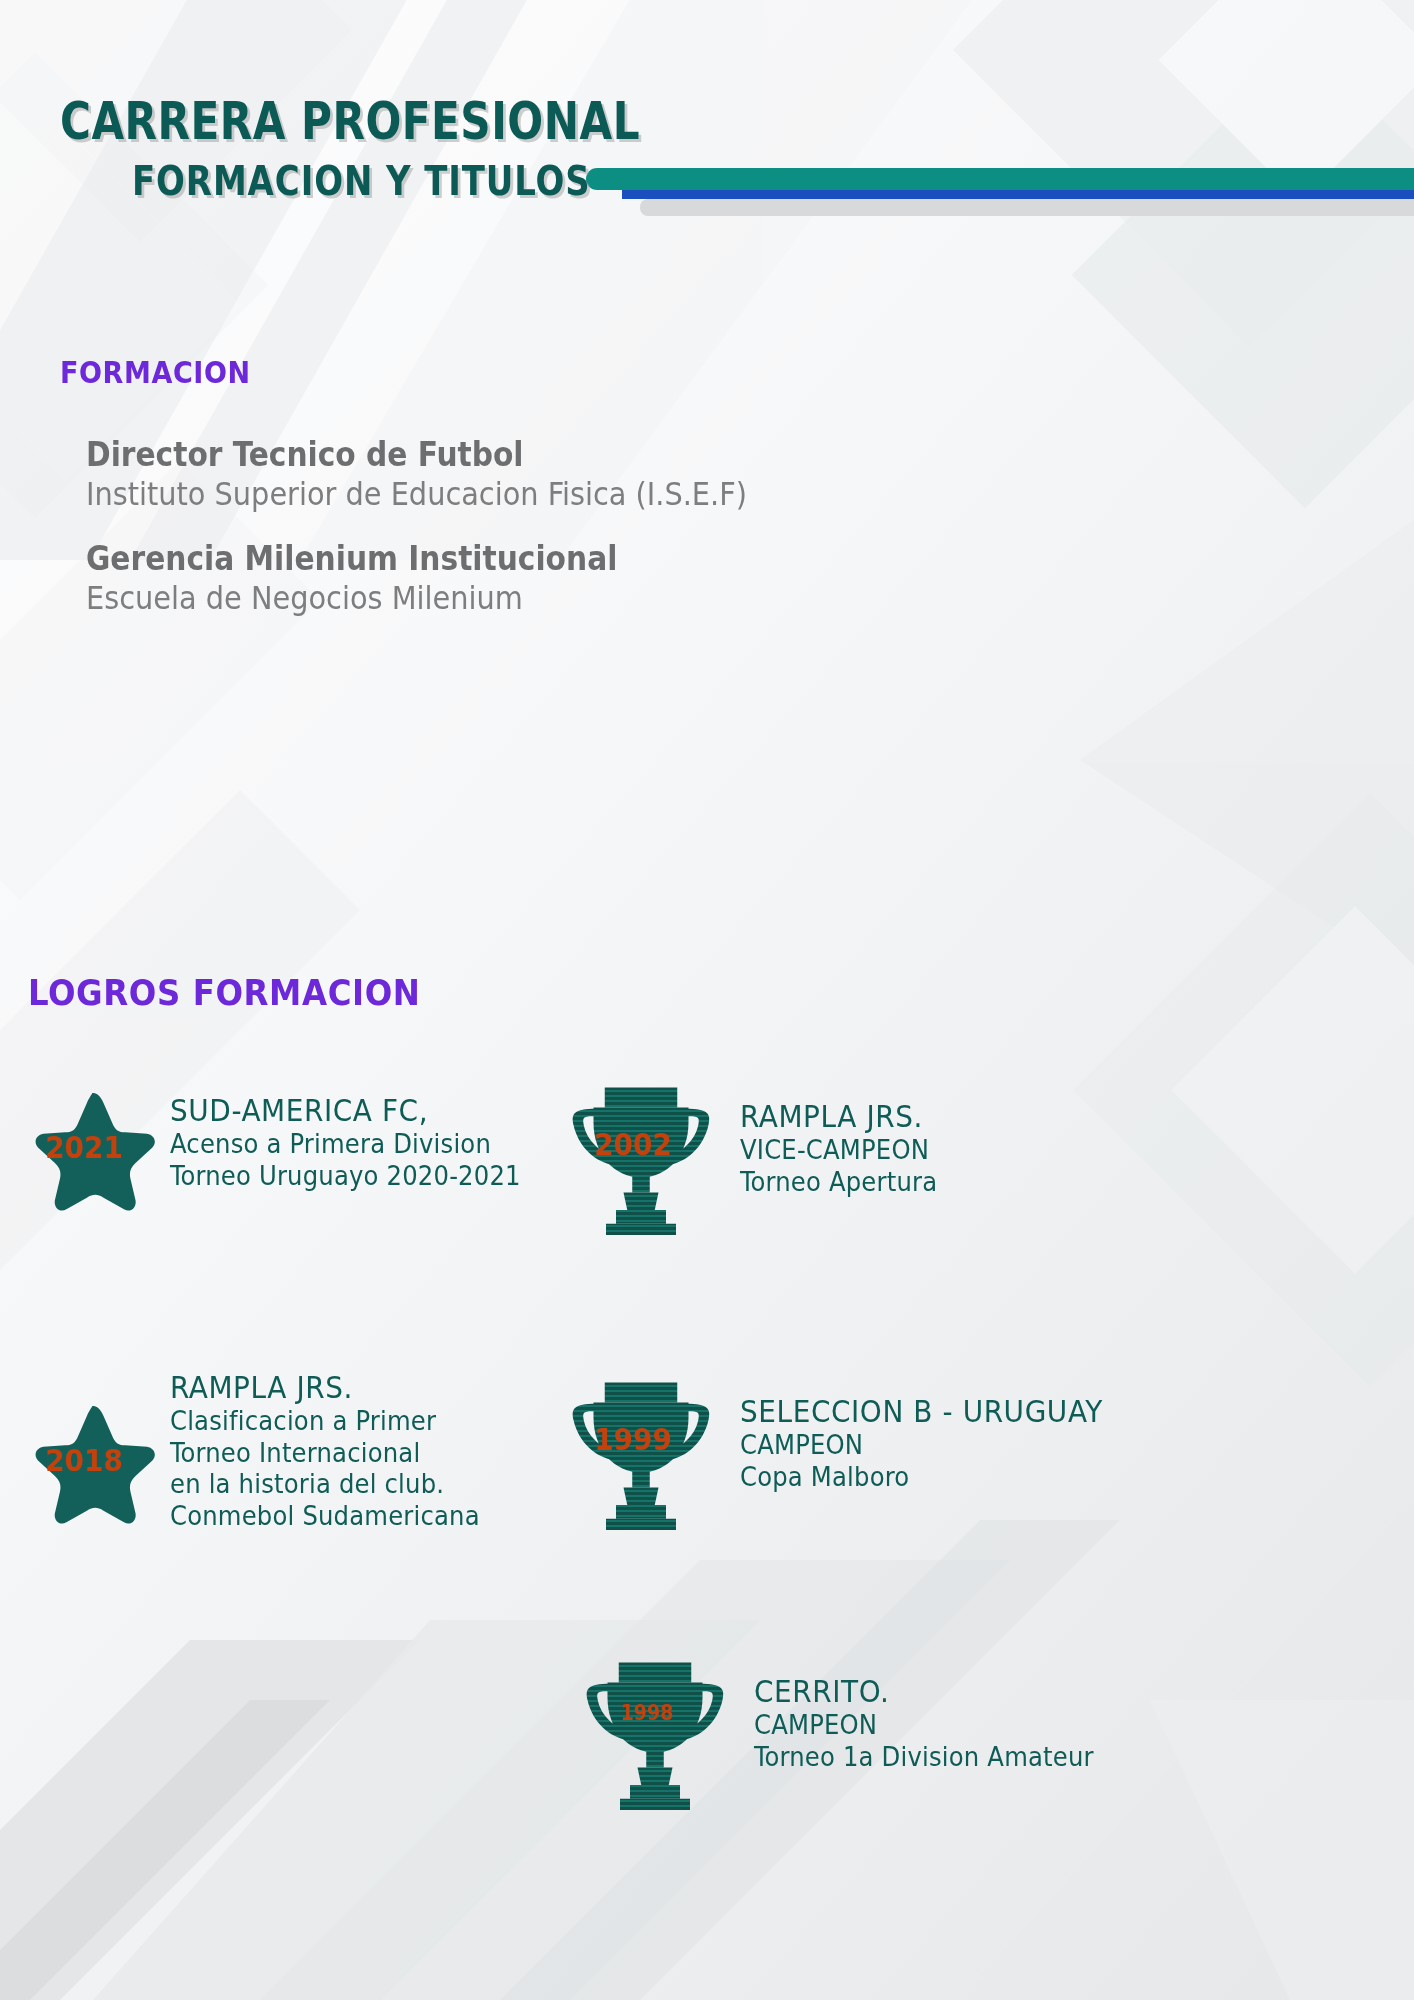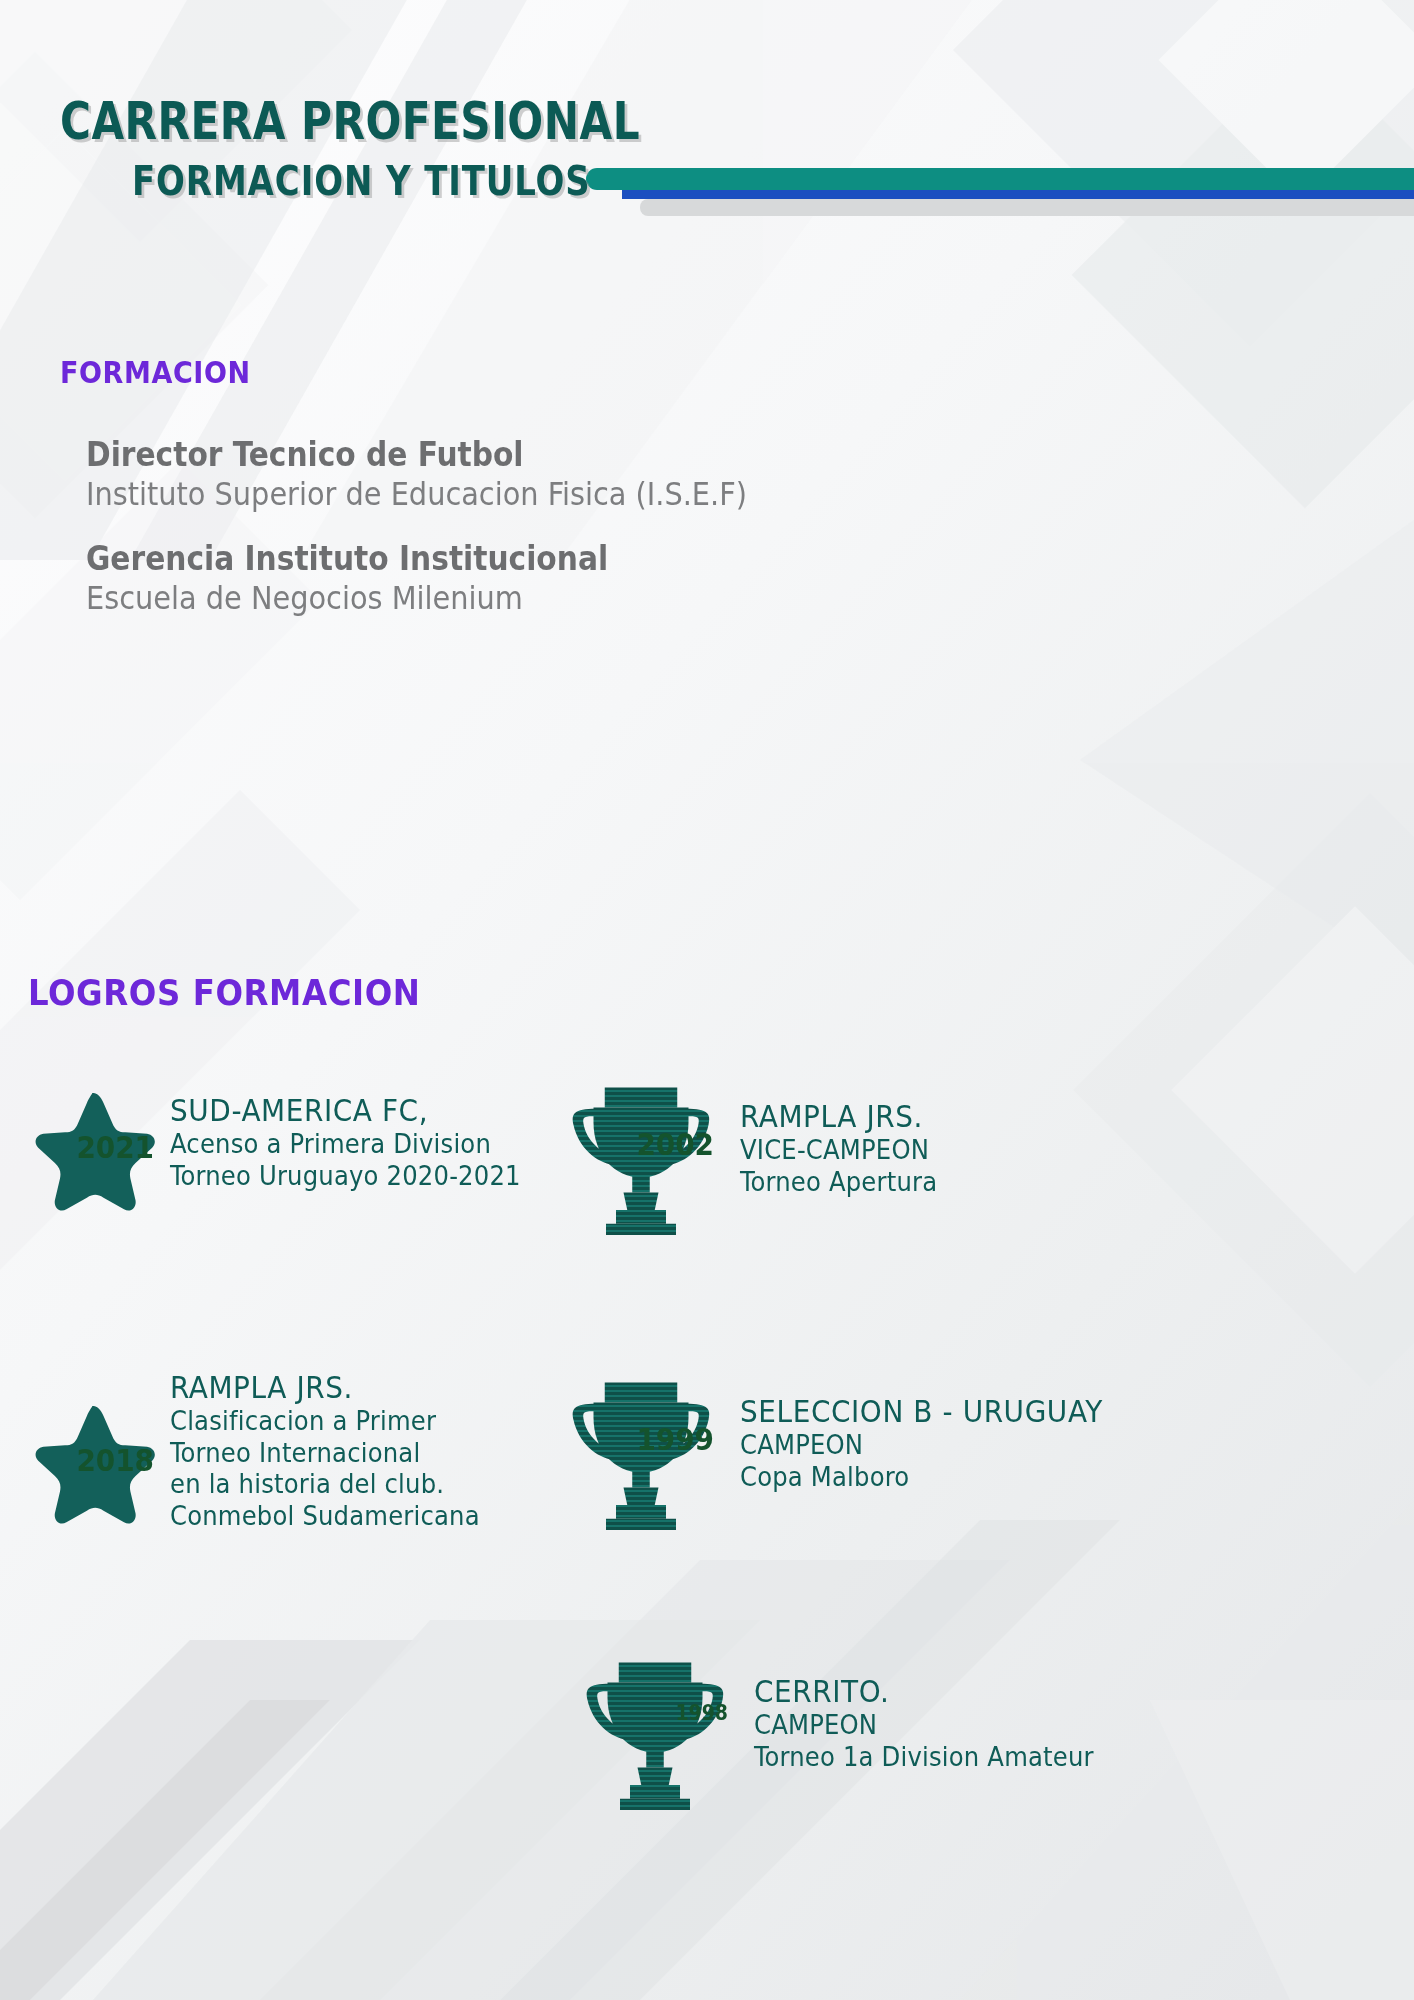--- a/index.html
+++ b/index.html
@@ -56,22 +56,22 @@
   }
   .edu-inst{
     font-family:"DejaVu Sans Condensed","Liberation Sans Narrow","Liberation Sans",sans-serif;
     font-weight:400;font-size:32px;color:#7d7e80;line-height:1.24;
   }
 
   
   .ach{position:absolute;z-index:6;display:flex;align-items:flex-start;}
   .badge{position:relative;flex:0 0 auto;}
   .badge .yr{
-    position:absolute;left:0;right:2px;
-    text-align:right;color:#14532d;font-weight:700;
+    position:absolute;left:0;right:16px;
+    text-align:center;color:#c2410c;font-weight:700;
     font-family:"DejaVu Sans Condensed","Liberation Sans Narrow","Liberation Sans",sans-serif;
   }
   .ach-text{
     font-family:"DejaVu Sans Condensed","Liberation Sans Narrow","Liberation Sans",sans-serif;
     color:#0f5c57;
   }
   .ach-l1{font-size:31px;line-height:1.12;letter-spacing:.6px;font-weight:400;white-space:nowrap;}
   .ach-l2{font-size:27px;line-height:1.18;letter-spacing:.2px;font-weight:400;white-space:nowrap;}
 
   
@@ -162,21 +162,21 @@
 </div>
 
 <div class="sec-title" id="formacion-title">FORMACION</div>
 
 <div id="formacion-body">
   <div class="edu-item">
     <div class="edu-deg">Director Tecnico de Futbol</div>
     <div class="edu-inst">Instituto Superior de Educacion Fisica (I.S.E.F)</div>
   </div>
   <div class="edu-item">
-    <div class="edu-deg">Gerencia Instituto Institucional</div>
+    <div class="edu-deg">Gerencia Milenium Institucional</div>
     <div class="edu-inst">Escuela de Negocios Milenium</div>
   </div>
 </div>
 
 <div class="sec-title" id="logros-title">LOGROS FORMACION</div>
 
 <div class="ach ach-2021" id="ach-2021">
   <div class="badge">
     <svg class="star-badge" viewBox="0 0 100 100">
       <path d="M50 6 C54 6 57 9 59 14 L66 30 C68 35 71 37 76 37 L93 38 C99 39 101 45 97 49

